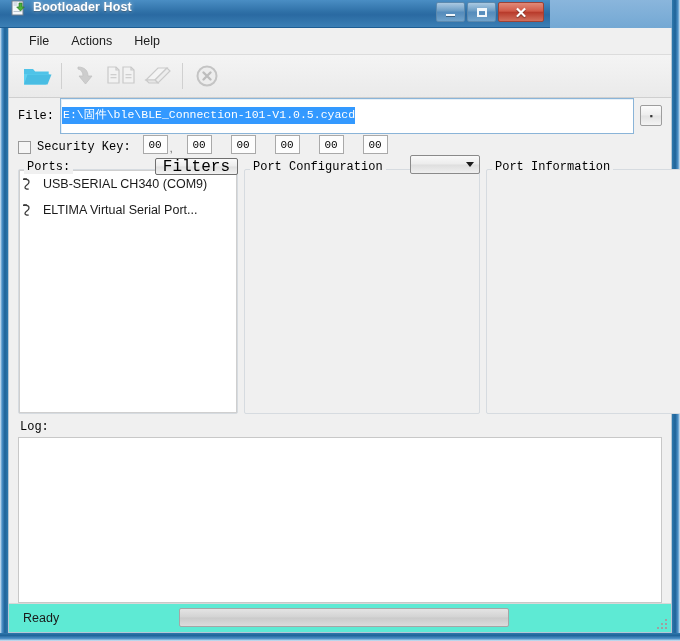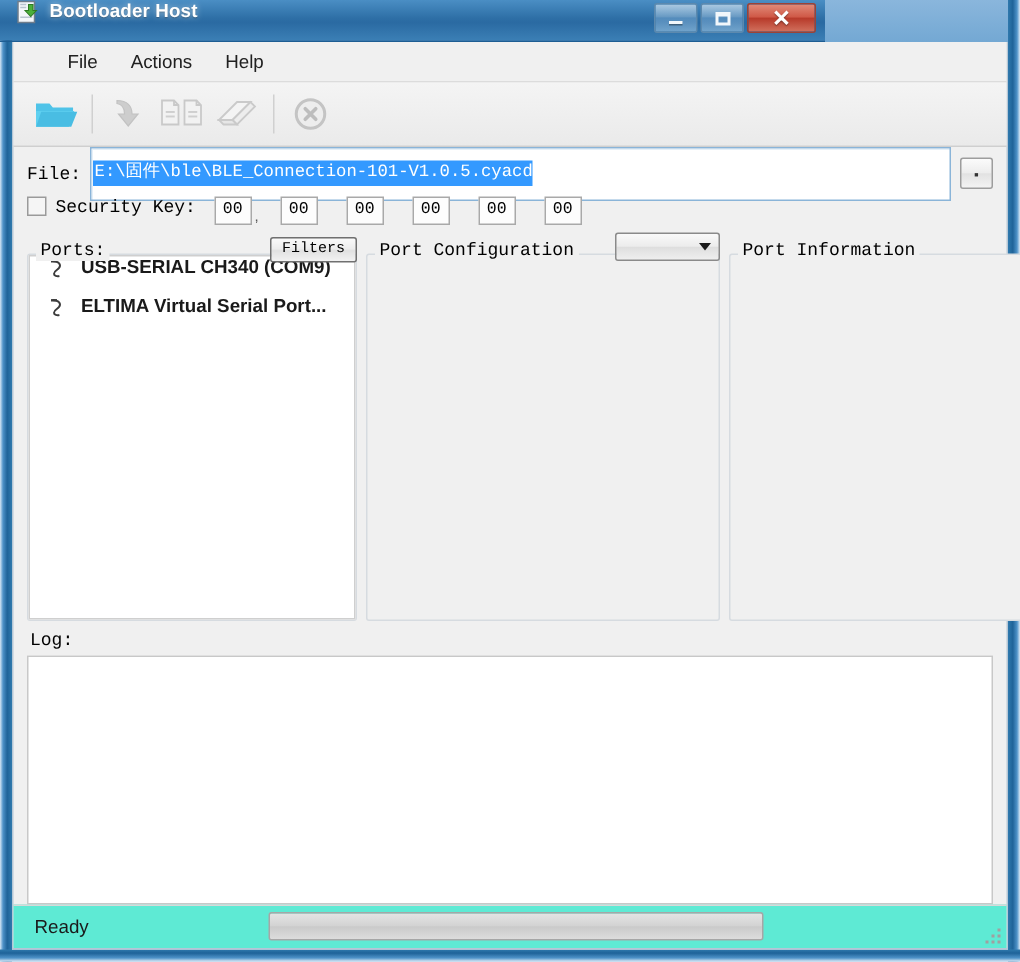--- a/index.html
+++ b/index.html
@@ -82,21 +82,21 @@
     background: #f0f0f0;
     border: 1px solid #b6c7d6;
     border-top: none;
     display: flex; flex-direction: column;
   }
 
   
   #menu-bar {
     height: 27px; background: #f0f0f0;
     display: flex; align-items: center;
-    padding-left: 26px; gap: 2px;
+    padding-left: 10px; gap: 2px;
     border-bottom: 1px solid #dcdcdc;
   }
   .menu-item {
     font-size: 12.5px; color: #202020; padding: 4px 10px; border-radius: 2px;
   }
 
   
   #toolbar {
     height: 44px;
     background: linear-gradient(180deg,#f4f4f4 0%, #eaeaea 100%);
@@ -132,21 +132,21 @@
   #file-browse {
     width: 22px; height: 21px; flex: none;
     border: 1px solid #9d9d9d; border-radius: 2px;
     background: linear-gradient(180deg,#fbfbfb 0%, #ededed 48%, #e2e2e2 52%, #f3f3f3 100%);
     display: flex; align-items: center; justify-content: center;
     font-size: 9px; color: #333;
   }
 
   
   #seckey-row {
-    display: flex; align-items: flex-start; height: 24px; margin-top: 2px; padding: 0 9px;
+    display: flex; align-items: flex-end; height: 24px; margin-top: 2px; padding: 0 9px;
   }
   .wincheck {
     width: 13px; height: 13px; border: 1px solid #9a9a9a; background: #f5f5f5;
     margin-right: 6px; flex: none;
   }
   .key-field {
     width: 25px; height: 19px; margin-left: 4px;
     border: 1px solid #a9a9a9; background: #fdfdfd;
     font-family: "Liberation Mono", monospace; font-size: 11px; color: #000;
     display: flex; align-items: center; justify-content: center;
@@ -171,31 +171,31 @@
     background: #f0f0f0;
   }
 
   #ports-group { width: 220px; }
   #ports-list {
     position: absolute; left: 0; top: 0; right: 0; bottom: 0;
     background: #ffffff; border: 1px solid #cfcfcf;
     overflow: hidden;
   }
   .port-item {
-    display: flex; height: 26px; padding-left: 11px;
-    font-size: 12.5px; color: #1a1a1a; font-weight: bold;
+    display: flex; align-items: center; height: 26px; padding-left: 0;
+    font-size: 12.5px; color: #1a1a1a;
   }
   .port-icon { width: 16px; height: 16px; margin-right: 7px; flex: none; }
 
   #filters-btn {
     position: absolute; right: 0px; top: -2px;
     height: 17px; padding: 0 7px;
     border: 1px solid #707070; border-radius: 2px;
     background: linear-gradient(180deg,#fafafa 0%, #ececec 48%, #e0e0e0 52%, #f2f2f2 100%);
-    font-family: "Liberation Mono", monospace; font-size: 10px; color: #000;
+    font-family: "Liberation Mono", monospace; font-size: 16px; color: #000;
     display: flex; align-items: center; z-index: 3;
   }
 
   #portconf-group { width: 236px; }
   #portinfo-group { width: 212px; }
 
   #portconf-combo {
     position: absolute; right: 0; top: -5px; z-index: 3;
     width: 70px; height: 19px;
     border: 1px solid #8a8a8a; border-radius: 2px;

